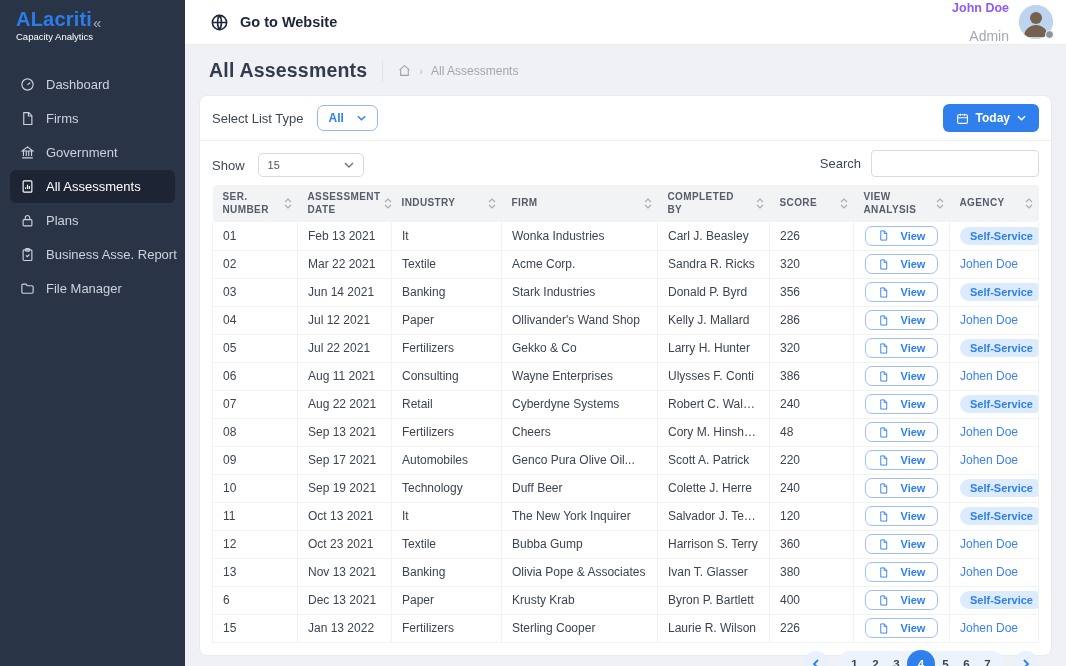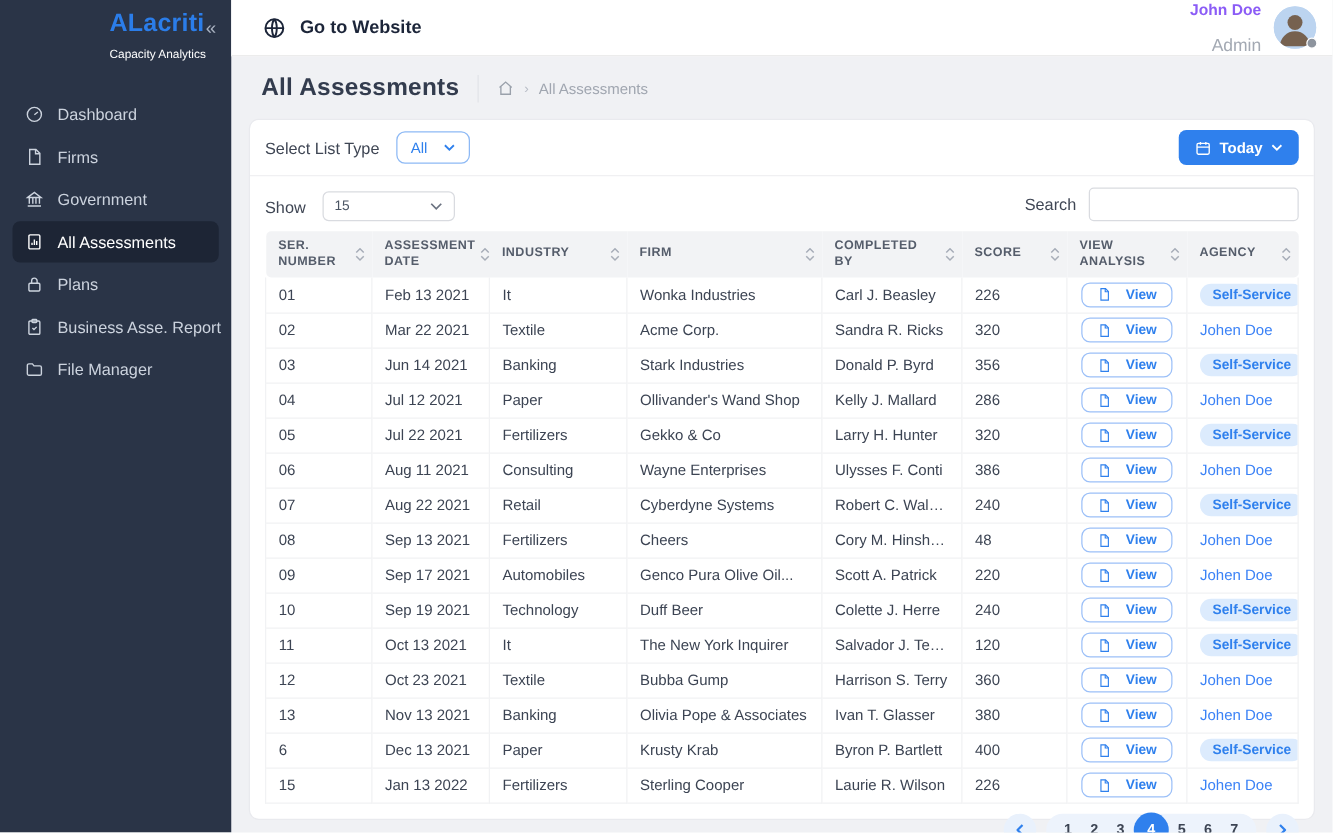--- a/index.html
+++ b/index.html
@@ -3,23 +3,23 @@
 <meta charset="utf-8">
 <style>
   * { box-sizing: border-box; margin: 0; padding: 0; }
   html,body { width:1066px; height:666px; overflow:hidden; }
   body { font-family:"Liberation Sans", sans-serif; background:#f0f1f4; }
 
   .app { display:flex; width:1066px; height:666px; }
 
   
   .sidebar { width:185px; flex-shrink:0; background:#2a3447; color:#ccd3de; display:flex; flex-direction:column; }
-  .logo-row { display:flex; justify-content:flex-end; align-items:flex-start; padding:9px 14px 12px 16px; }
+  .logo-row { display:flex; justify-content:flex-start; align-items:flex-start; padding:9px 14px 12px 16px; }
   .logo-title { color:#2b7de9; font-weight:bold; font-size:20px; line-height:1.05; letter-spacing:.2px; }
-  .logo-subtitle { color:#ffffff; font-size:9.5px; margin-top:8px; }
+  .logo-subtitle { color:#ffffff; font-size:9.5px; margin-top:1px; }
   .collapse { color:#a9b2c1; font-size:15px; margin-top:5px; cursor:pointer; letter-spacing:-2px; }
   .nav { padding:14px 10px; display:flex; flex-direction:column; }
   .nav-item { display:flex; align-items:center; gap:11px; padding:9px 10px; font-size:13px; color:#ccd3de; border-radius:6px; margin-bottom:1px; cursor:pointer; white-space:nowrap; }
   .nav-item.active { background:#1d2535; color:#ffffff; }
   .nav-icon { width:15px; height:15px; display:inline-flex; flex-shrink:0; }
   .nav-icon svg { width:15px; height:15px; }
 
   
   .main { flex:1; display:flex; flex-direction:column; min-width:0; }
   .topbar { height:45px; flex-shrink:0; background:#ffffff; border-bottom:1px solid #ececec; display:flex; align-items:center; justify-content:space-between; padding:0 13px 0 25px; }
@@ -36,21 +36,21 @@
   .title-row { display:flex; align-items:center; margin:3px 0 13px 10px; }
   .page-title { font-size:19.5px; font-weight:bold; color:#333c4e; letter-spacing:.2px; }
   .breadcrumb { display:flex; align-items:center; gap:8px; font-size:12px; color:#a0a6b0; border-left:1px solid #e1e3e8; padding-left:15px; margin-left:15px; height:22px; }
   .bc-home { display:inline-flex; }
   .bc-sep { color:#b8bdc6; font-size:11px; }
 
   
   .card { background:#fff; border:1px solid #e9eaee; border-radius:8px; flex:1; display:flex; flex-direction:column; min-height:0; }
   .filter-row { display:flex; justify-content:space-between; align-items:center; padding:8px 12px; border-bottom:1px solid #f0f0f2; }
   .list-type { display:flex; align-items:center; gap:13px; font-size:13px; color:#3f4654; }
-  .all-btn { display:inline-flex; align-items:center; gap:13px; background:#fff; border:1px solid #8db9f5; color:#2f80ed; font-weight:normal; font-size:12px; border-radius:7px; padding:5px 11px; cursor:pointer; font-family:inherit; }
+  .all-btn { display:inline-flex; align-items:center; gap:13px; background:#fff; border:1px solid #8db9f5; color:#2f80ed; font-weight:bold; font-size:12px; border-radius:7px; padding:5px 11px; cursor:pointer; font-family:inherit; }
   .today-btn { display:inline-flex; align-items:center; gap:7px; background:#2f80ed; border:none; color:#fff; font-weight:bold; font-size:12px; border-radius:6px; padding:7px 13px; cursor:pointer; font-family:inherit; }
 
   .controls-row { display:flex; justify-content:space-between; align-items:flex-end; padding:9px 12px 8px; }
   .show-group { display:flex; align-items:center; gap:13px; font-size:13px; color:#3f4654; }
   .show-select { width:106px; border:1px solid #d9dbe0; border-radius:5px; padding:5px 9px; font-size:11px; color:#4b5563; display:flex; justify-content:space-between; align-items:center; cursor:pointer; background:#fff; }
   .search-group { display:flex; align-items:center; gap:10px; font-size:13px; color:#3f4654; }
   .search-input { width:168px; height:27px; border:1px solid #d9dbe0; border-radius:4px; font-family:inherit; font-size:12px; padding:0 8px; outline:none; }
 
   
   .table-wrap { padding:0 12px; }

